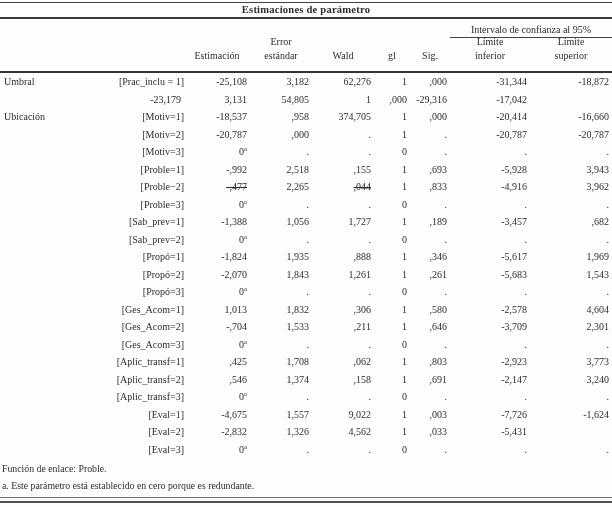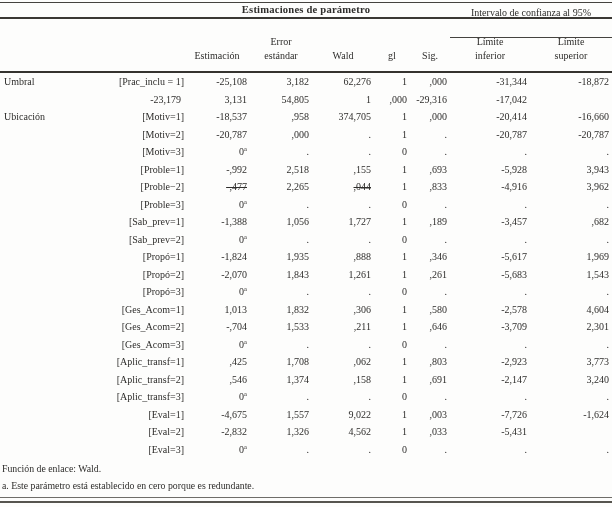--- a/index.html
+++ b/index.html
@@ -18,21 +18,21 @@
     font-weight:bold;font-size:10.6px;letter-spacing:.2px;
   }
   .cols{
     display:grid;
     grid-template-columns:58px 126px 66px 62px 62px 36px 40px 80px 82px;
   }
   .headgrid{grid-template-rows:19px 33px;border-bottom:2.5px solid #35332f;}
   .ci{
     grid-column:8/10;grid-row:1;align-self:end;
     text-align:center;border-bottom:1.2px solid #45433f;
-    padding-bottom:18px;line-height:13px;
+    padding-bottom:1px;line-height:13px;
   }
   .h{
     grid-row:2;align-self:end;text-align:center;
     white-space:pre-line;line-height:14px;padding-bottom:8px;
   }
   .h.hc3{grid-column:3;} .h.hc4{grid-column:4;} .h.hc5{grid-column:5;}
   .h.hc6{grid-column:6;} .h.hc7{grid-column:7;} .h.hc8{grid-column:8;} .h.hc9{grid-column:9;}
   .trow{height:17.5px;line-height:17.5px;}
   .cell{overflow:hidden;white-space:nowrap;}
   .cell.c0{text-align:left;padding-left:4px;}
@@ -306,19 +306,19 @@
         <div class="cell c3">.</div>
         <div class="cell c4">.</div>
         <div class="cell c5">0</div>
         <div class="cell c6">.</div>
         <div class="cell c7">.</div>
         <div class="cell c8">.</div>
       </div>
     </div>
 
   <div class="footnotes">
-    <div>Función de enlace: Wald.</div>
+    <div>Función de enlace: Proble.</div>
     <div>a. Este parámetro está establecido en cero porque es redundante.</div>
   </div>
 
   <div class="rule bot1"></div>
   <div class="rule bot2"></div>
 </div>
 
 </body></html>

